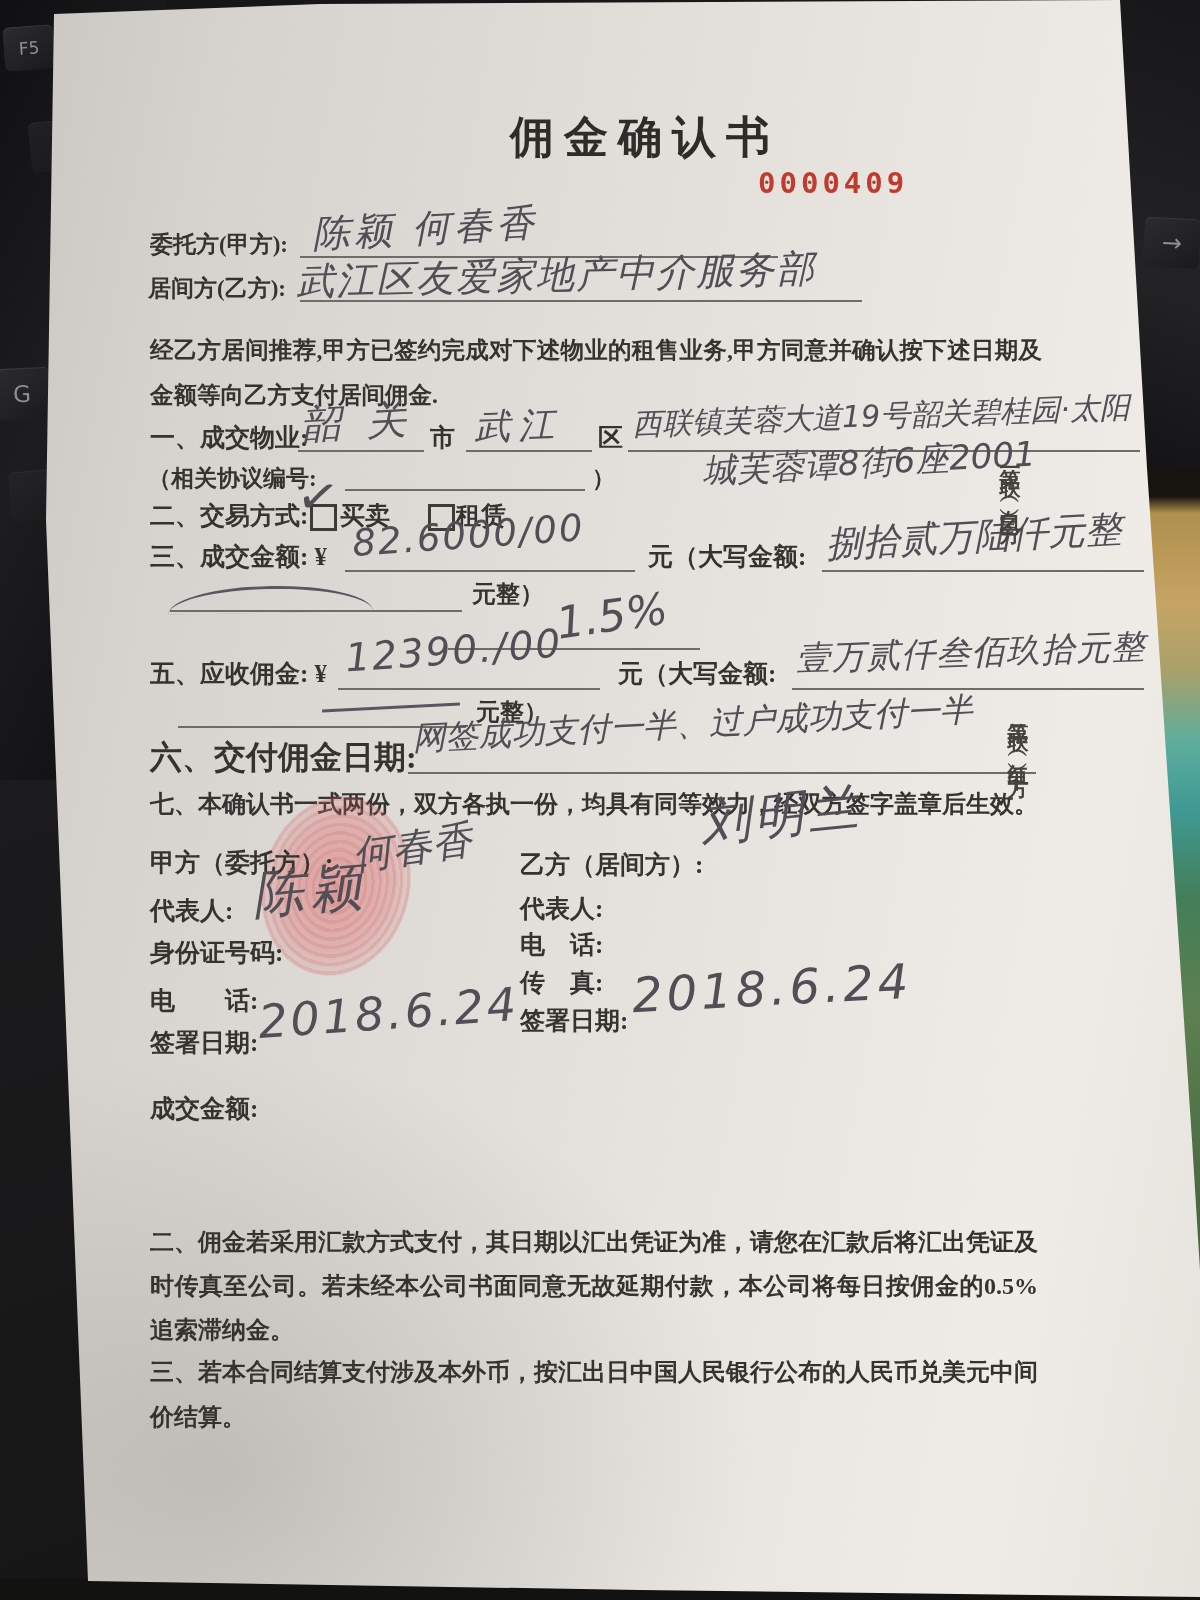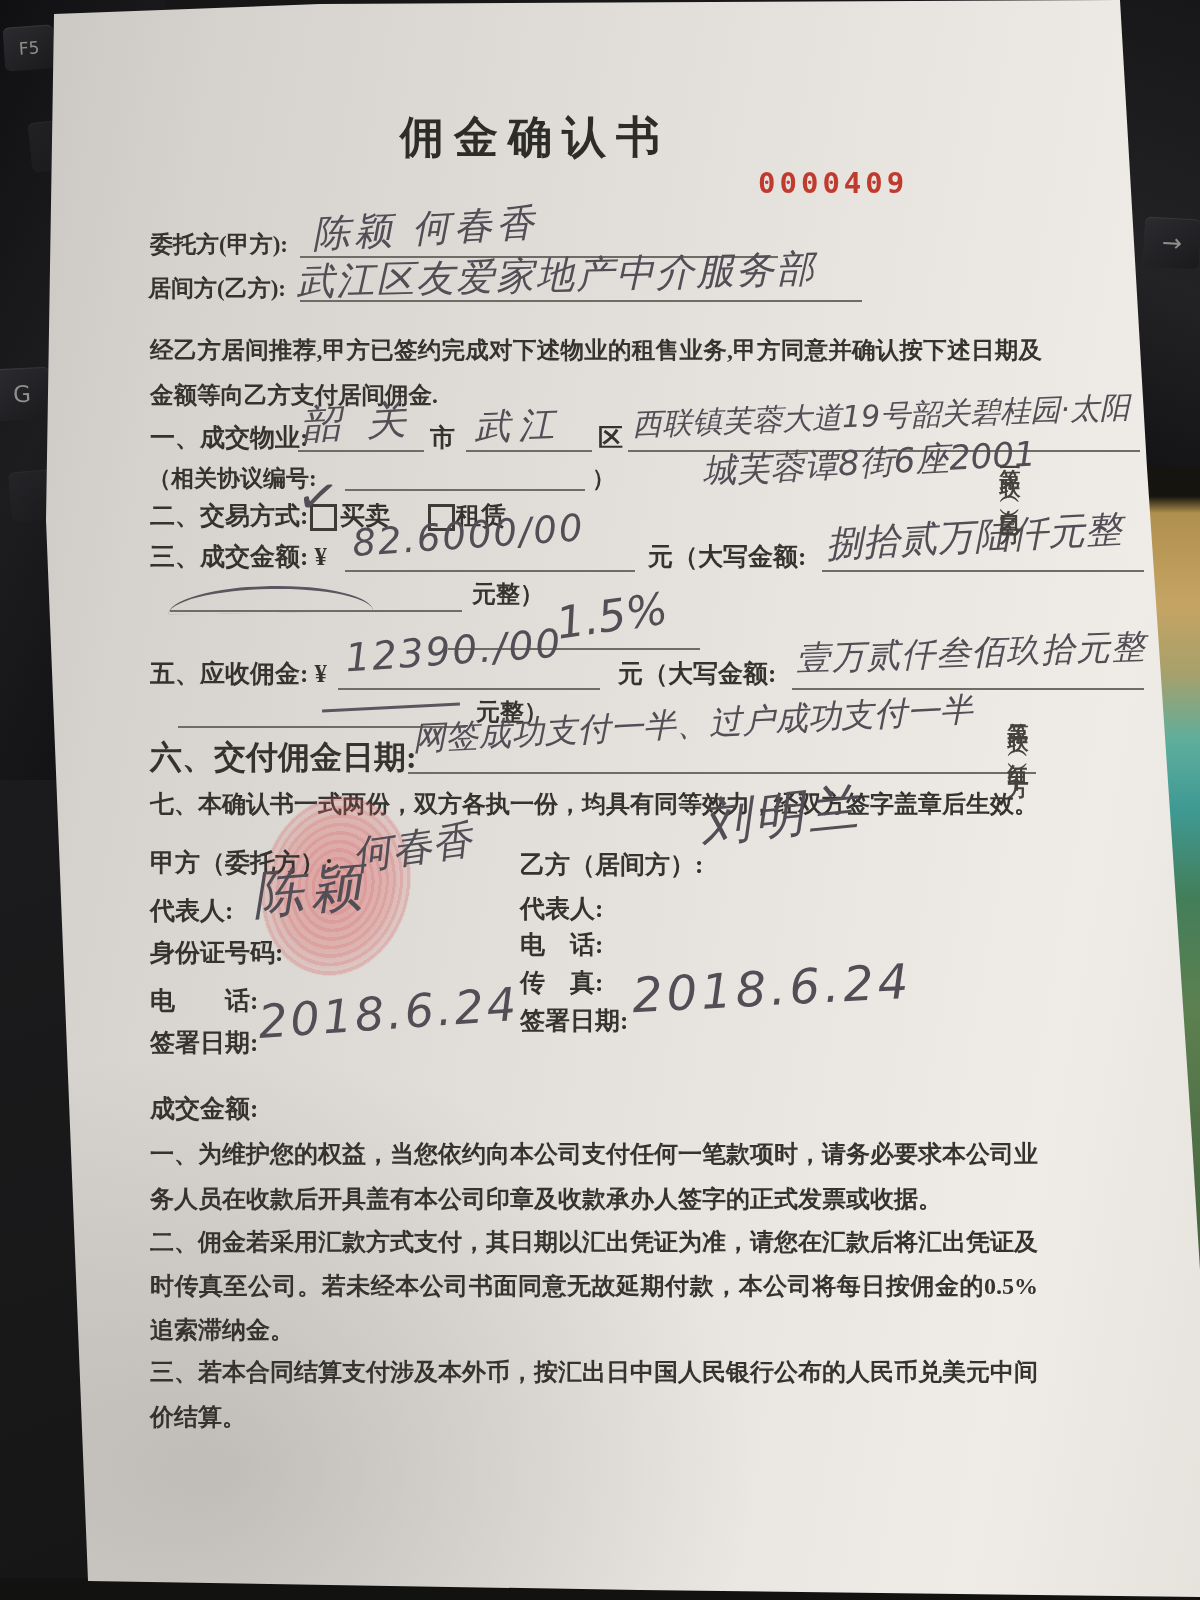--- a/index.html
+++ b/index.html
@@ -62,21 +62,21 @@
     <div class="key" style="left:44px;top:218px;width:56px;height:50px;font-size:24px;transform:rotate(3deg);">
         <span>→</span>
       </div>
   </div>
 
   <div class="painting"></div>
   <div class="bottom-strip"></div>
 
   <div class="paper">
 
-    <div class="printed title" style="left:400px;top:108px;width:380px;text-align:left;">佣金确认书</div>
+    <div class="printed title" style="left:400px;top:108px;width:380px;text-align:right;">佣金确认书</div>
     <div class="serial" style="position:absolute;left:758px;top:166px;">0000409</div>
 
     <div class="printed" style="left:150px;top:229px;font-size:23px;">委托方(甲方):</div>
     <div class="uline" style="left:300px;top:256px;width:478px;"></div>
     <div class="hw" style="left:312px;top:203px;font-size:38px;transform:rotate(-3deg);letter-spacing:4px;">陈颖 何春香</div>
 
     <div class="printed" style="left:148px;top:273px;font-size:23px;">居间方(乙方):</div>
     <div class="uline" style="left:300px;top:300px;width:562px;"></div>
     <div class="hw" style="left:296px;top:250px;font-size:38px;transform:rotate(-1.5deg);letter-spacing:2px;">武江区友爱家地产中介服务部</div>
 
@@ -148,21 +148,20 @@
 
     <div class="printed" style="left:520px;top:848px;font-size:25px;">乙方（居间方）:</div>
     <div class="hw" style="left:700px;top:782px;font-size:50px;transform:rotate(-6deg);letter-spacing:4px;">刘明兰</div>
     <div class="printed" style="left:520px;top:892px;font-size:25px;">代表人:</div>
     <div class="printed" style="left:520px;top:928px;font-size:25px;">电　话:</div>
     <div class="printed" style="left:520px;top:966px;font-size:25px;">传　真:</div>
     <div class="printed" style="left:520px;top:1004px;font-size:25px;">签署日期:</div>
     <div class="hw" style="left:632px;top:960px;font-size:48px;transform:rotate(-3deg);letter-spacing:4px;">2018.6.24</div>
 
     <div class="printed" style="left:150px;top:1092px;font-size:25px;">成交金额:</div>
-    <div class="printed para" style="left:150px;top:1132px;width:888px;font-size:24px;line-height:45px;">一、为维护您的权益，当您依约向本公司支付任何一笔款项时，请务必要求本公司业务人员在收款后开具盖有本公司印章及收款承办人签字的正式发票或收据。</div>
     <div class="printed para" style="left:150px;top:1220px;width:888px;font-size:24px;line-height:44px;">二、佣金若采用汇款方式支付，其日期以汇出凭证为准，请您在汇款后将汇出凭证及时传真至公司。若未经本公司书面同意无故延期付款，本公司将每日按佣金的0.5%追索滞纳金。</div>
     <div class="printed para" style="left:150px;top:1350px;width:888px;font-size:24px;line-height:45px;">三、若本合同结算支付涉及本外币，按汇出日中国人民银行公布的人民币兑美元中间价结算。</div>
 
     <div class="vert" style="left:996px;top:452px;height:250px;">第一联：（白）乙方</div>
     <div class="vert" style="left:1004px;top:706px;height:250px;">第二联：（红）甲方</div>
 
   </div>
 </div>
 
 </body></html>

